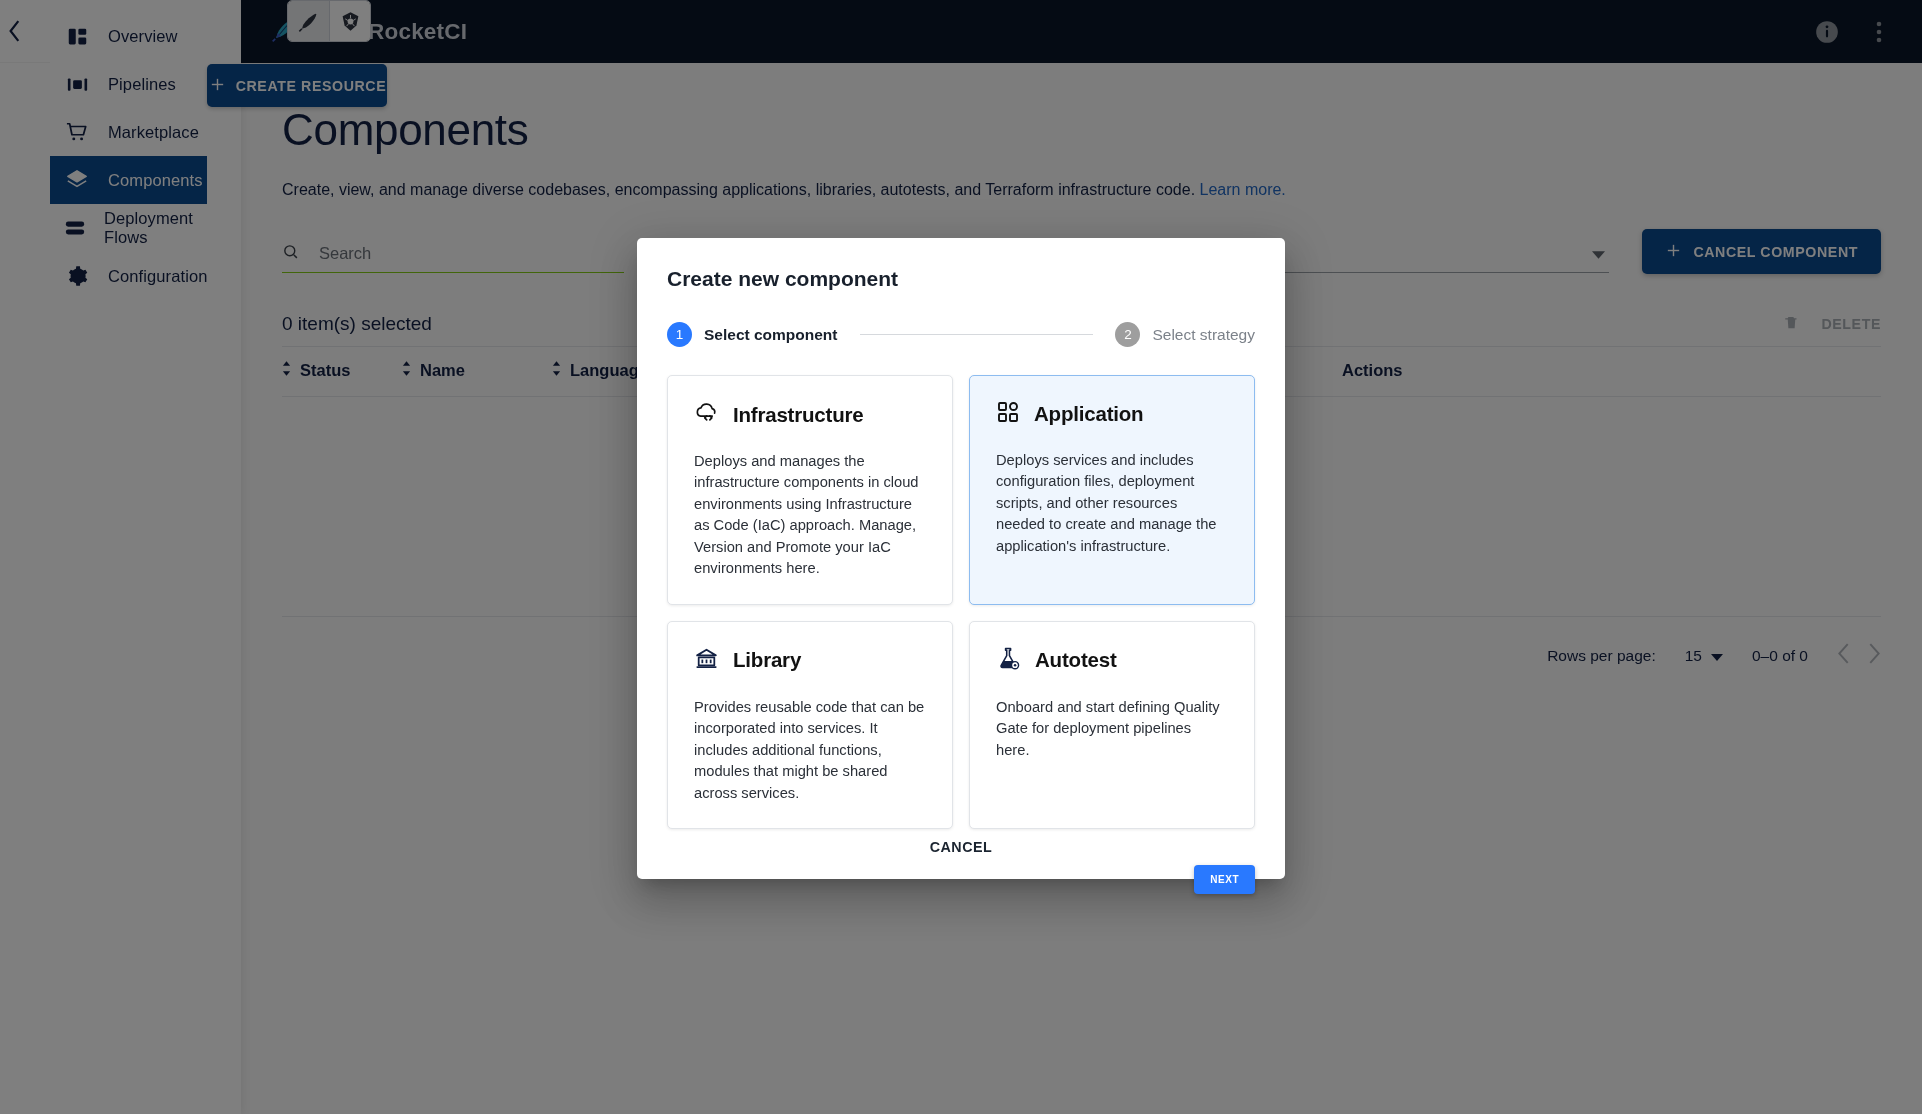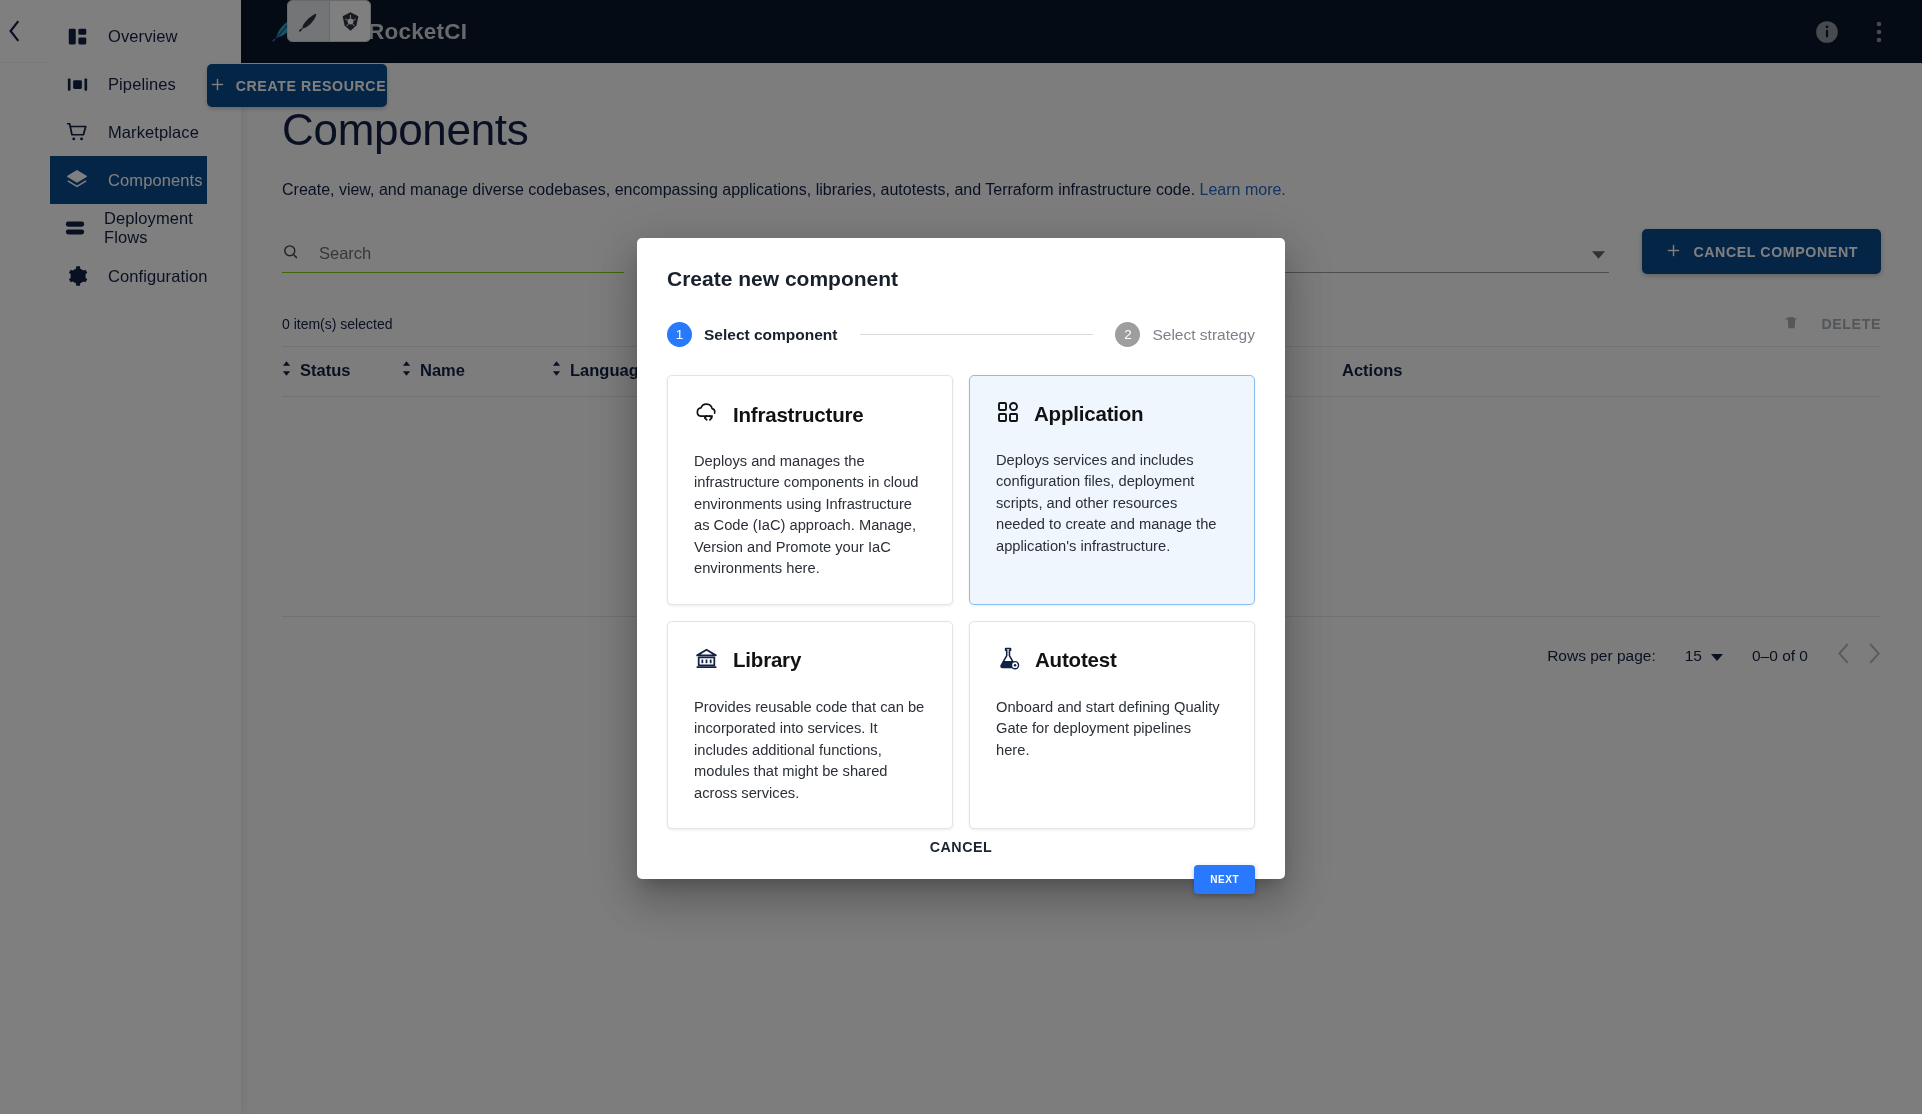--- a/index.html
+++ b/index.html
@@ -93,21 +93,21 @@
     display: flex; align-items: center; justify-content: center; gap: 11px;
     height: 45px; padding: 0 23px; background: #0b4a8f; color: #fff;
     border-radius: 5px; font-size: 14.2px; font-weight: 600; letter-spacing: .6px;
     cursor: pointer; box-shadow: 0 2px 5px rgba(0,0,0,.22);
   }
 
   .selection-row {
     margin: 22px 41px 0 41px; height: 46px;
     display: flex; align-items: center; border-bottom: 1px solid #e3e5e8;
   }
-  .selection-text { font-size: 14px; color: #132144; }
+  .selection-text { font-size: 19px; color: #132144; }
   .delete-btn {
     margin-left: auto; display: flex; align-items: center; gap: 22px;
     color: #a9aeb4; font-size: 14.2px; font-weight: 600; letter-spacing: .6px; cursor: pointer;
   }
 
   table.components-table { margin: 0 41px; width: calc(100% - 82px); border-collapse: collapse; }
   table.components-table th {
     text-align: left; font-size: 16.5px; font-weight: 700; color: #132144;
     padding: 14px 0 16px 0; border-bottom: 1px solid #e3e5e8; white-space: nowrap;
   }

